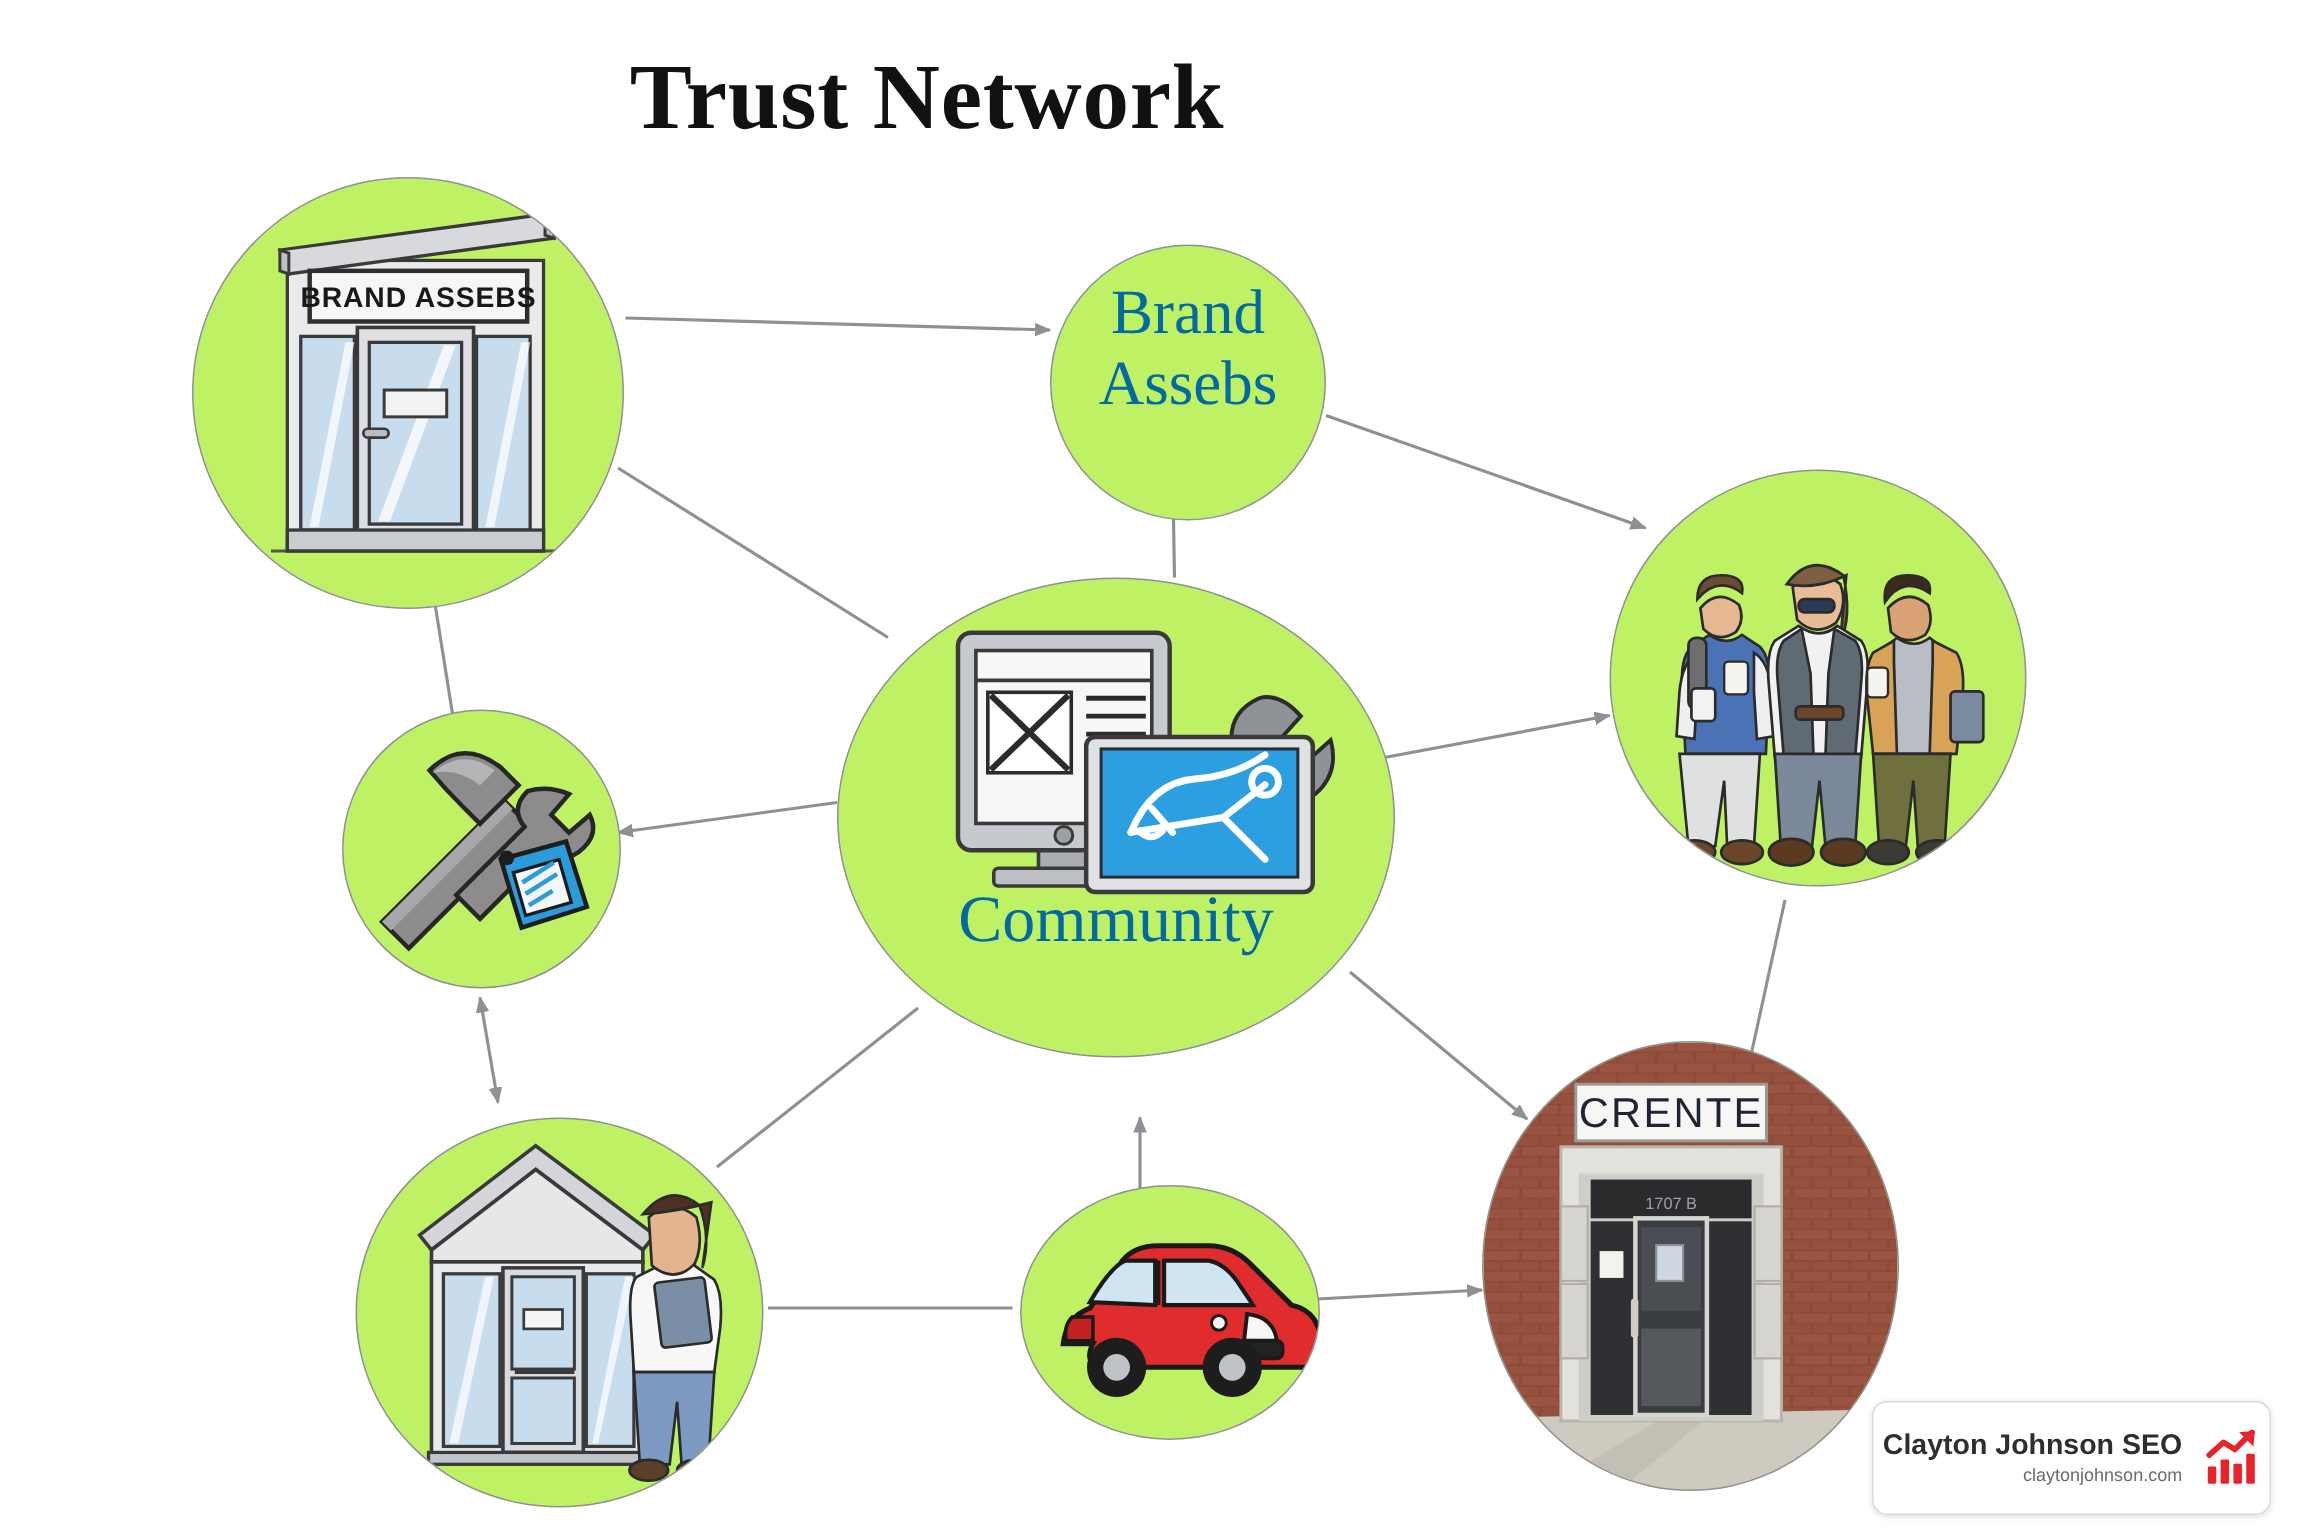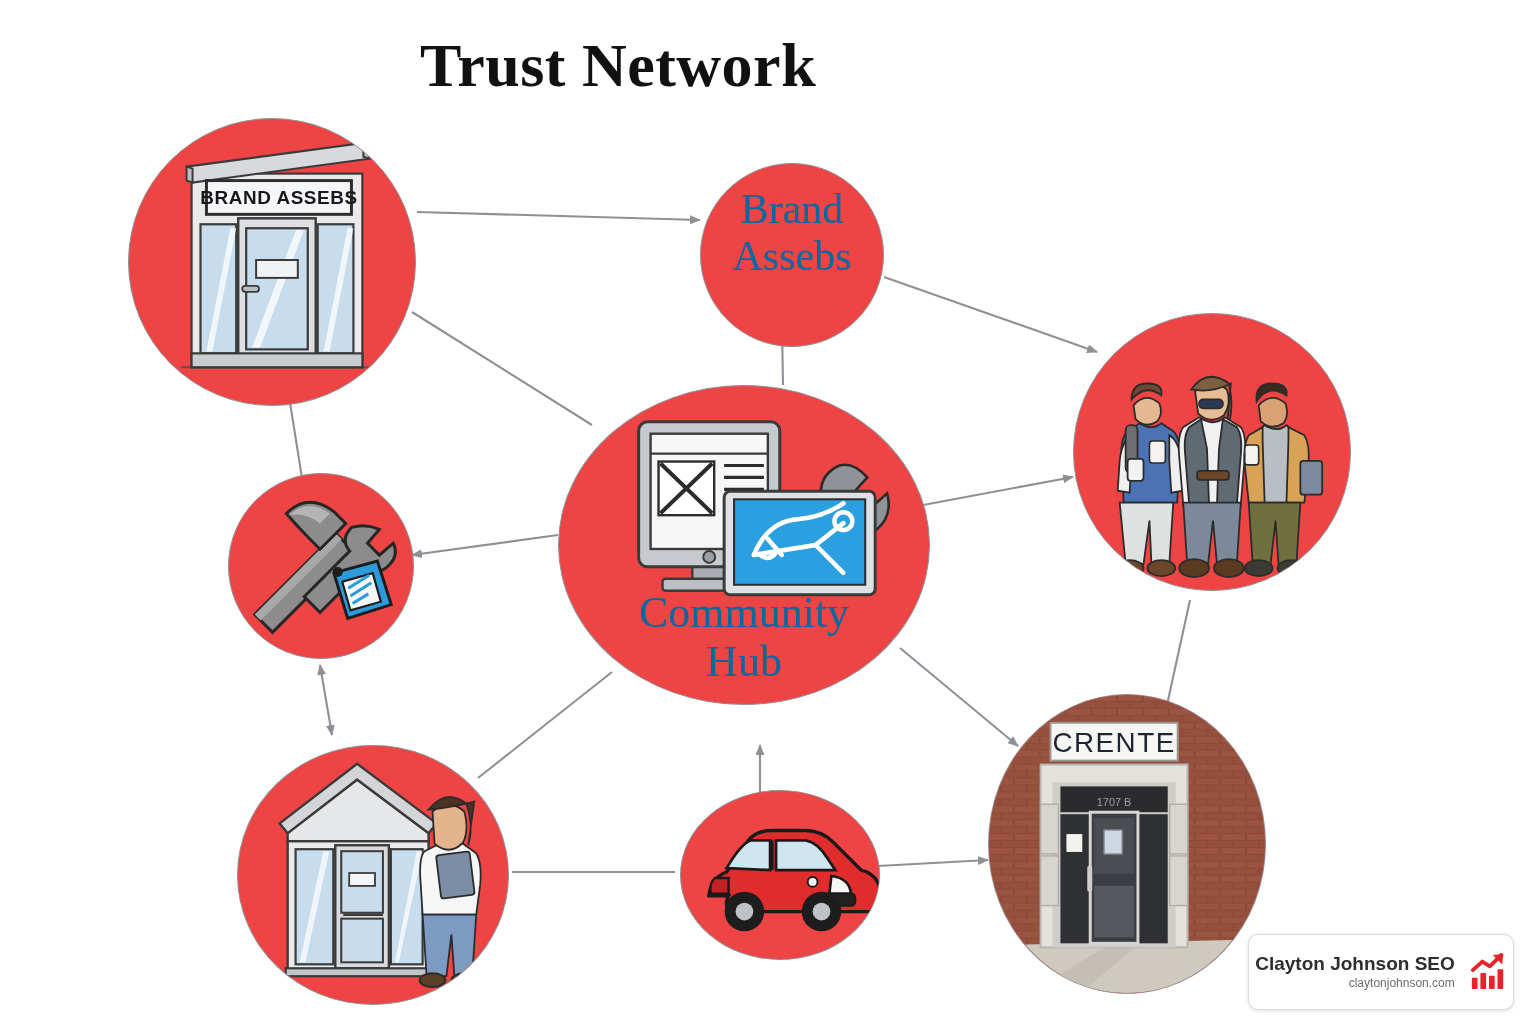--- a/index.html
+++ b/index.html
@@ -31,21 +31,21 @@
     font-family: "Liberation Serif", serif;
     font-size: 62px;
     font-weight: bold;
     color: #111111;
     letter-spacing: 0.5px;
   }
   .node {
     position: absolute;
     border: 1.6px solid #8d9196;
     border-radius: 50%;
-    background: #ef4444;
+    background: #bef264;
     box-sizing: border-box;
     overflow: hidden;
   }
   .node-label {
     position: absolute;
     text-align: center;
     font-family: "Liberation Serif", serif;
     color: #0369a1;
     line-height: 1.12;
     pointer-events: none;
@@ -282,21 +282,20 @@
         <path d="M196 170 l62 -10 l28 -22"></path>
         <path d="M258 160 l28 28"></path>
         <path d="M210 154 l14 16"></path>
       </g>
       <circle cx="286" cy="136" r="9" fill="none" stroke="#ffffff" stroke-width="4.6"></circle>
       <path d="M200 168 q10 10 18 0" stroke="#ffffff" stroke-width="4.6" fill="none"></path>
     </svg>
   </div>
   <div class="node-label label-hub" style="left:558px; top:588px; width:372px;">
     <div>Community</div>
-    <div>Hub</div>
   </div>
 
   <div class="node" style="left:237px; top:745px; width:272px; height:260px;">
     <svg class="art" viewBox="0 0 272 260">
 
       <path d="M42 78 L120 18 L200 78 L192 88 L120 34 L50 88 Z" fill="#d3d5d8" stroke="#3a3a3a" stroke-width="2.4"></path>
       <path d="M50 88 L120 34 L192 88 L192 96 L50 96 Z" fill="#e6e7e9" stroke="#3a3a3a" stroke-width="2.4"></path>
 
       <rect x="50" y="96" width="142" height="132" fill="#e9eaec" stroke="#3a3a3a" stroke-width="2.4"></rect>
 

